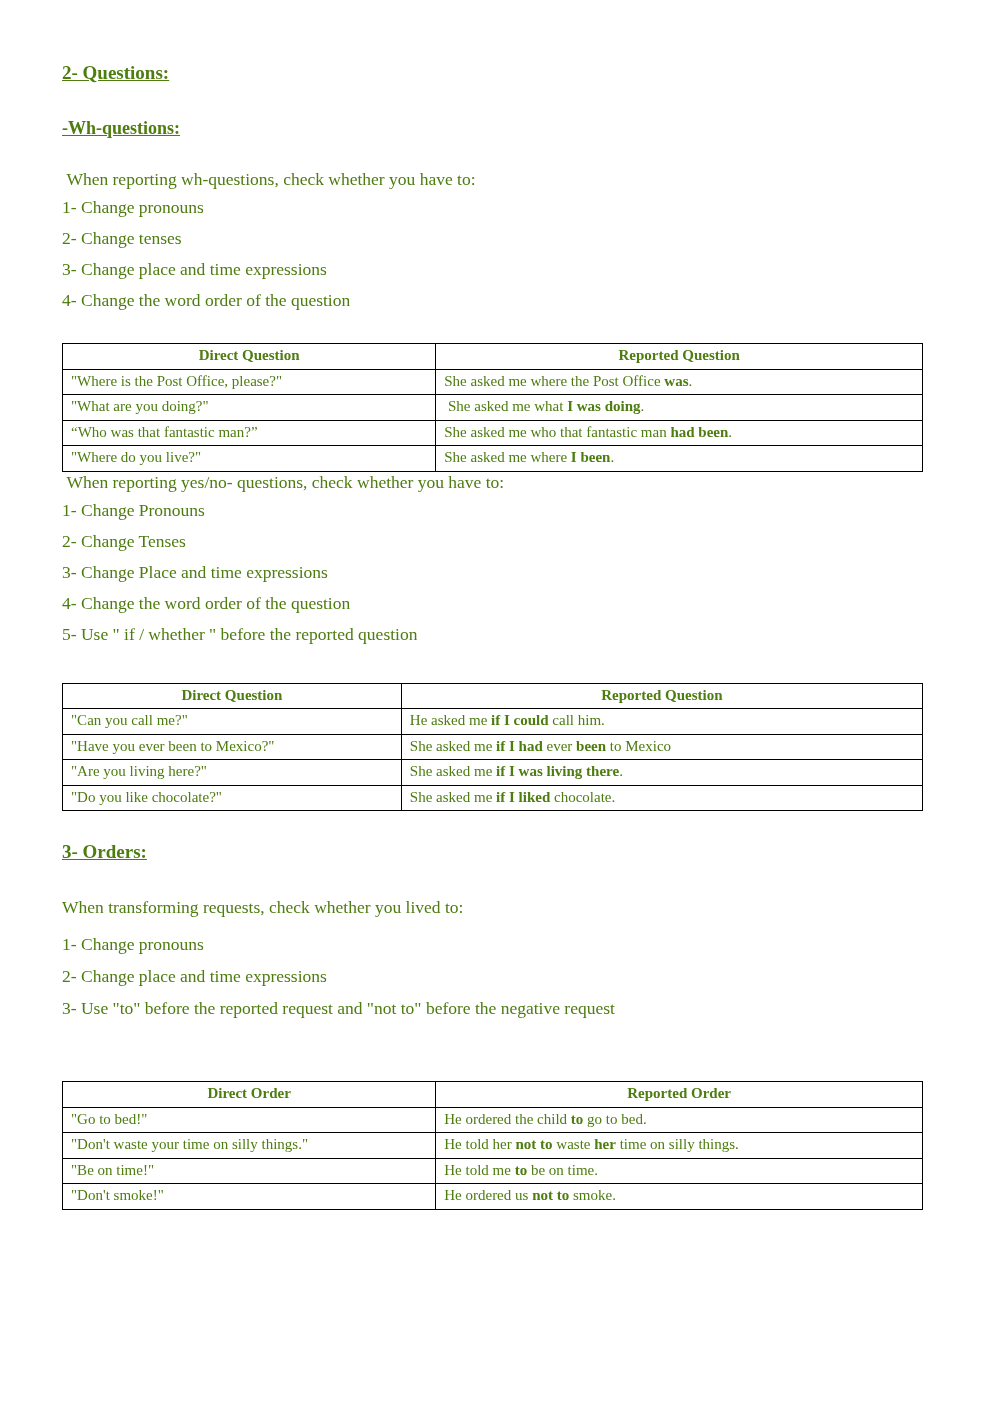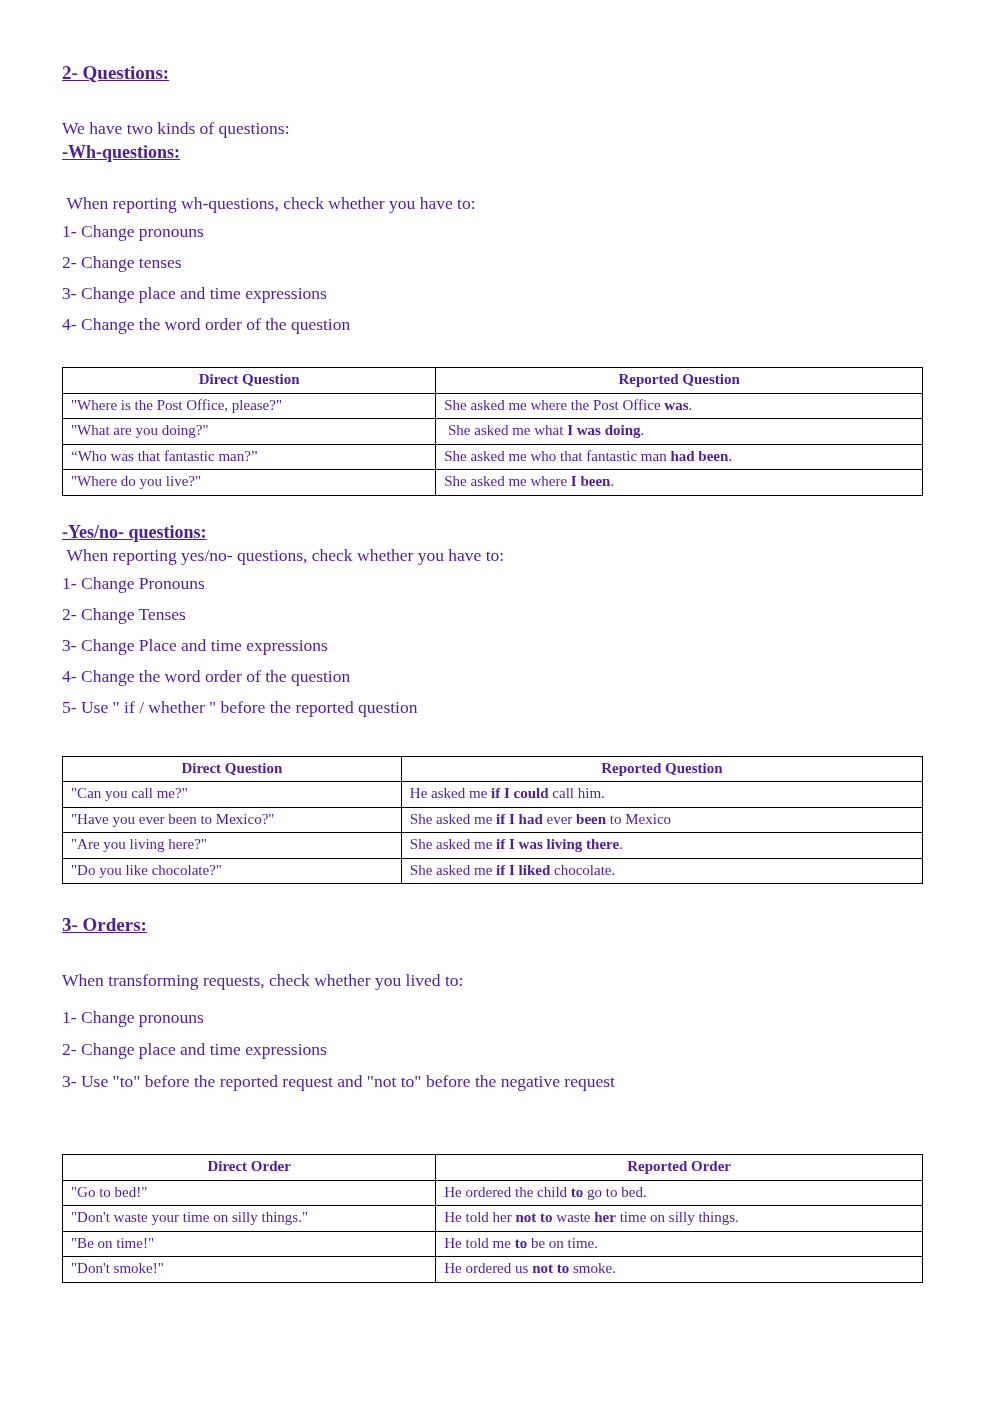--- a/index.html
+++ b/index.html
@@ -3,21 +3,21 @@
 <meta charset="utf-8">
 <style>
   html,body{margin:0;padding:0;background:#ffffff;}
   .page{
     width:993px;
     height:1404px;
     box-sizing:border-box;
     padding:62px 70px 0 62px;
     font-family:"Liberation Serif","DejaVu Serif",serif;
     font-size:17.5px;
-    color:#4c1d95;
+    color:#4d7c0f;
     overflow:hidden;
     background:#fff;
   }
   .h-main{
     font-size:19px;
     font-weight:bold;
     text-decoration:underline;
     margin:0 0 34px 0;
   }
   .h-sub{
@@ -55,21 +55,20 @@
   #s3-lead{margin-bottom:16px;}
   #order-table{margin-top:62px;}
 </style>
 </head>
 <body>
 
 <div class="page">
 
   <p class="h-main">2- Questions:</p>
 
-  <p class="intro">We have two kinds of questions:</p>
 
   <p class="h-sub">-Wh-questions:</p>
 
   <p class="lead"> When reporting wh-questions, check whether you have to:</p>
 
   <div class="steps">
       <p>1- Change pronouns</p>
       <p>2- Change tenses</p>
       <p>3- Change place and time expressions</p>
       <p>4- Change the word order of the question</p>
@@ -99,21 +98,20 @@
           <td>“Who was that fantastic man?”</td>
           <td>She asked me who that fantastic man <b>had been</b>.</td>
         </tr>
         <tr>
           <td>"Where do you live?"</td>
           <td>She asked me where <b>I been</b>.</td>
         </tr>
       </tbody>
     </table>
 
-  <p class="h-sub" id="yn-heading">-Yes/no- questions:</p>
 
   <p class="lead"> When reporting yes/no- questions, check whether you have to:</p>
 
   <div class="steps">
       <p>1- Change Pronouns</p>
       <p>2- Change Tenses</p>
       <p>3- Change Place and time expressions</p>
       <p>4- Change the word order of the question</p>
       <p>5- Use " if / whether " before the reported question</p>
     </div>

